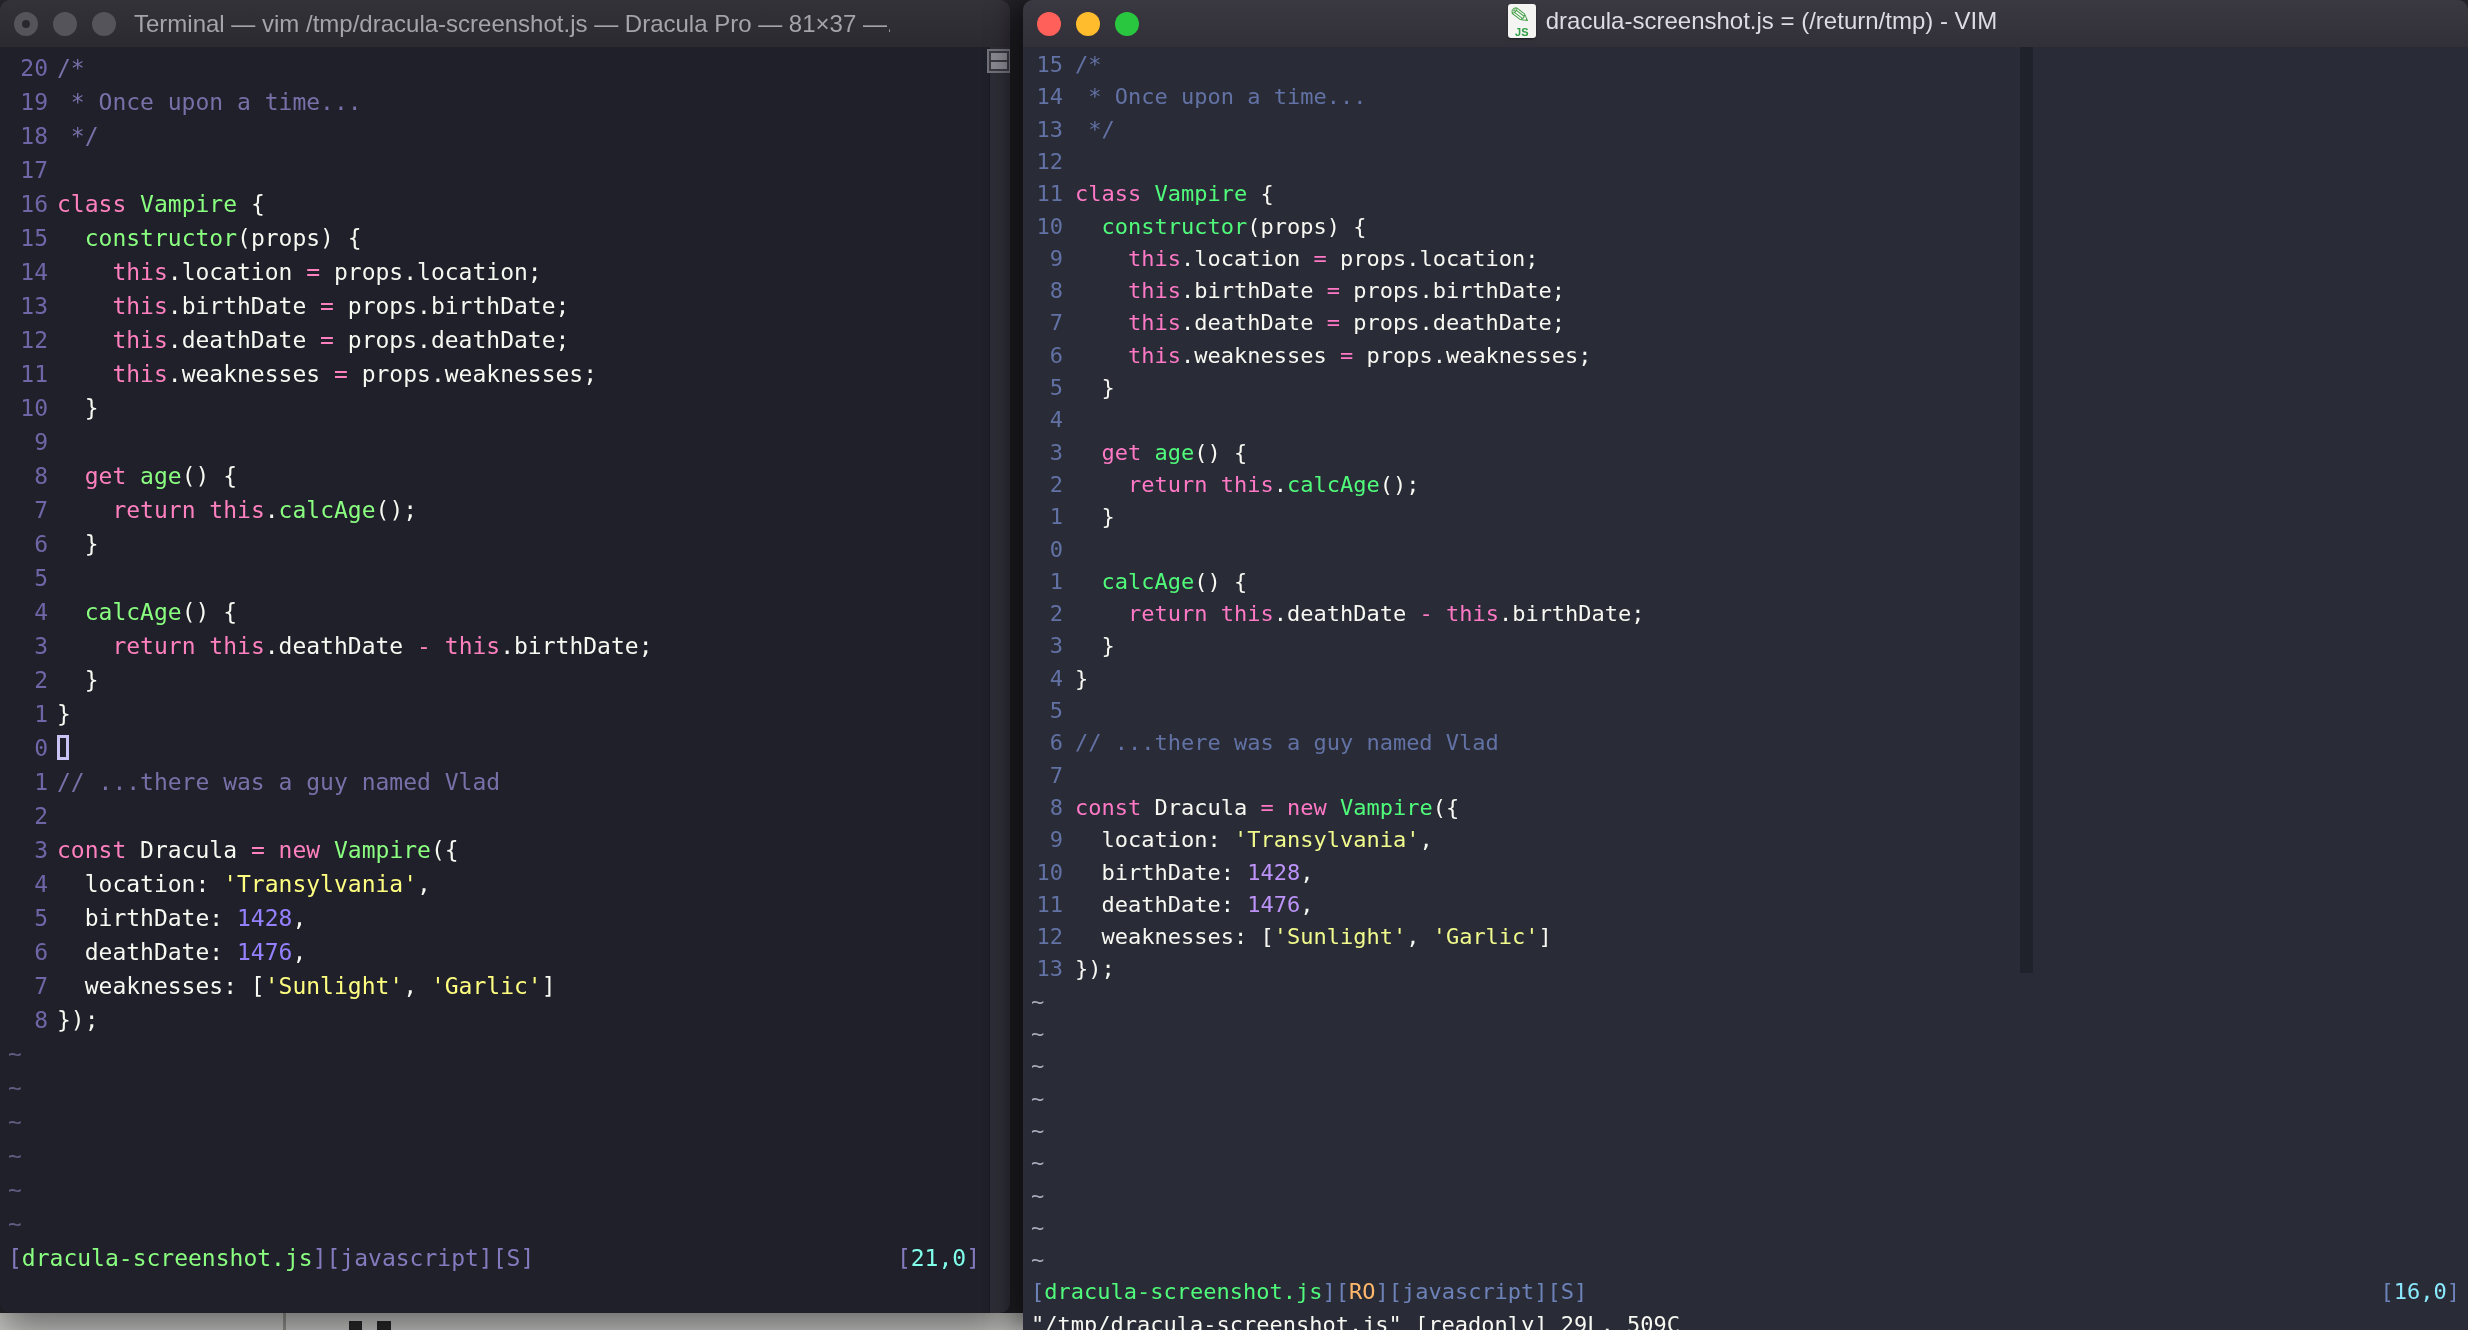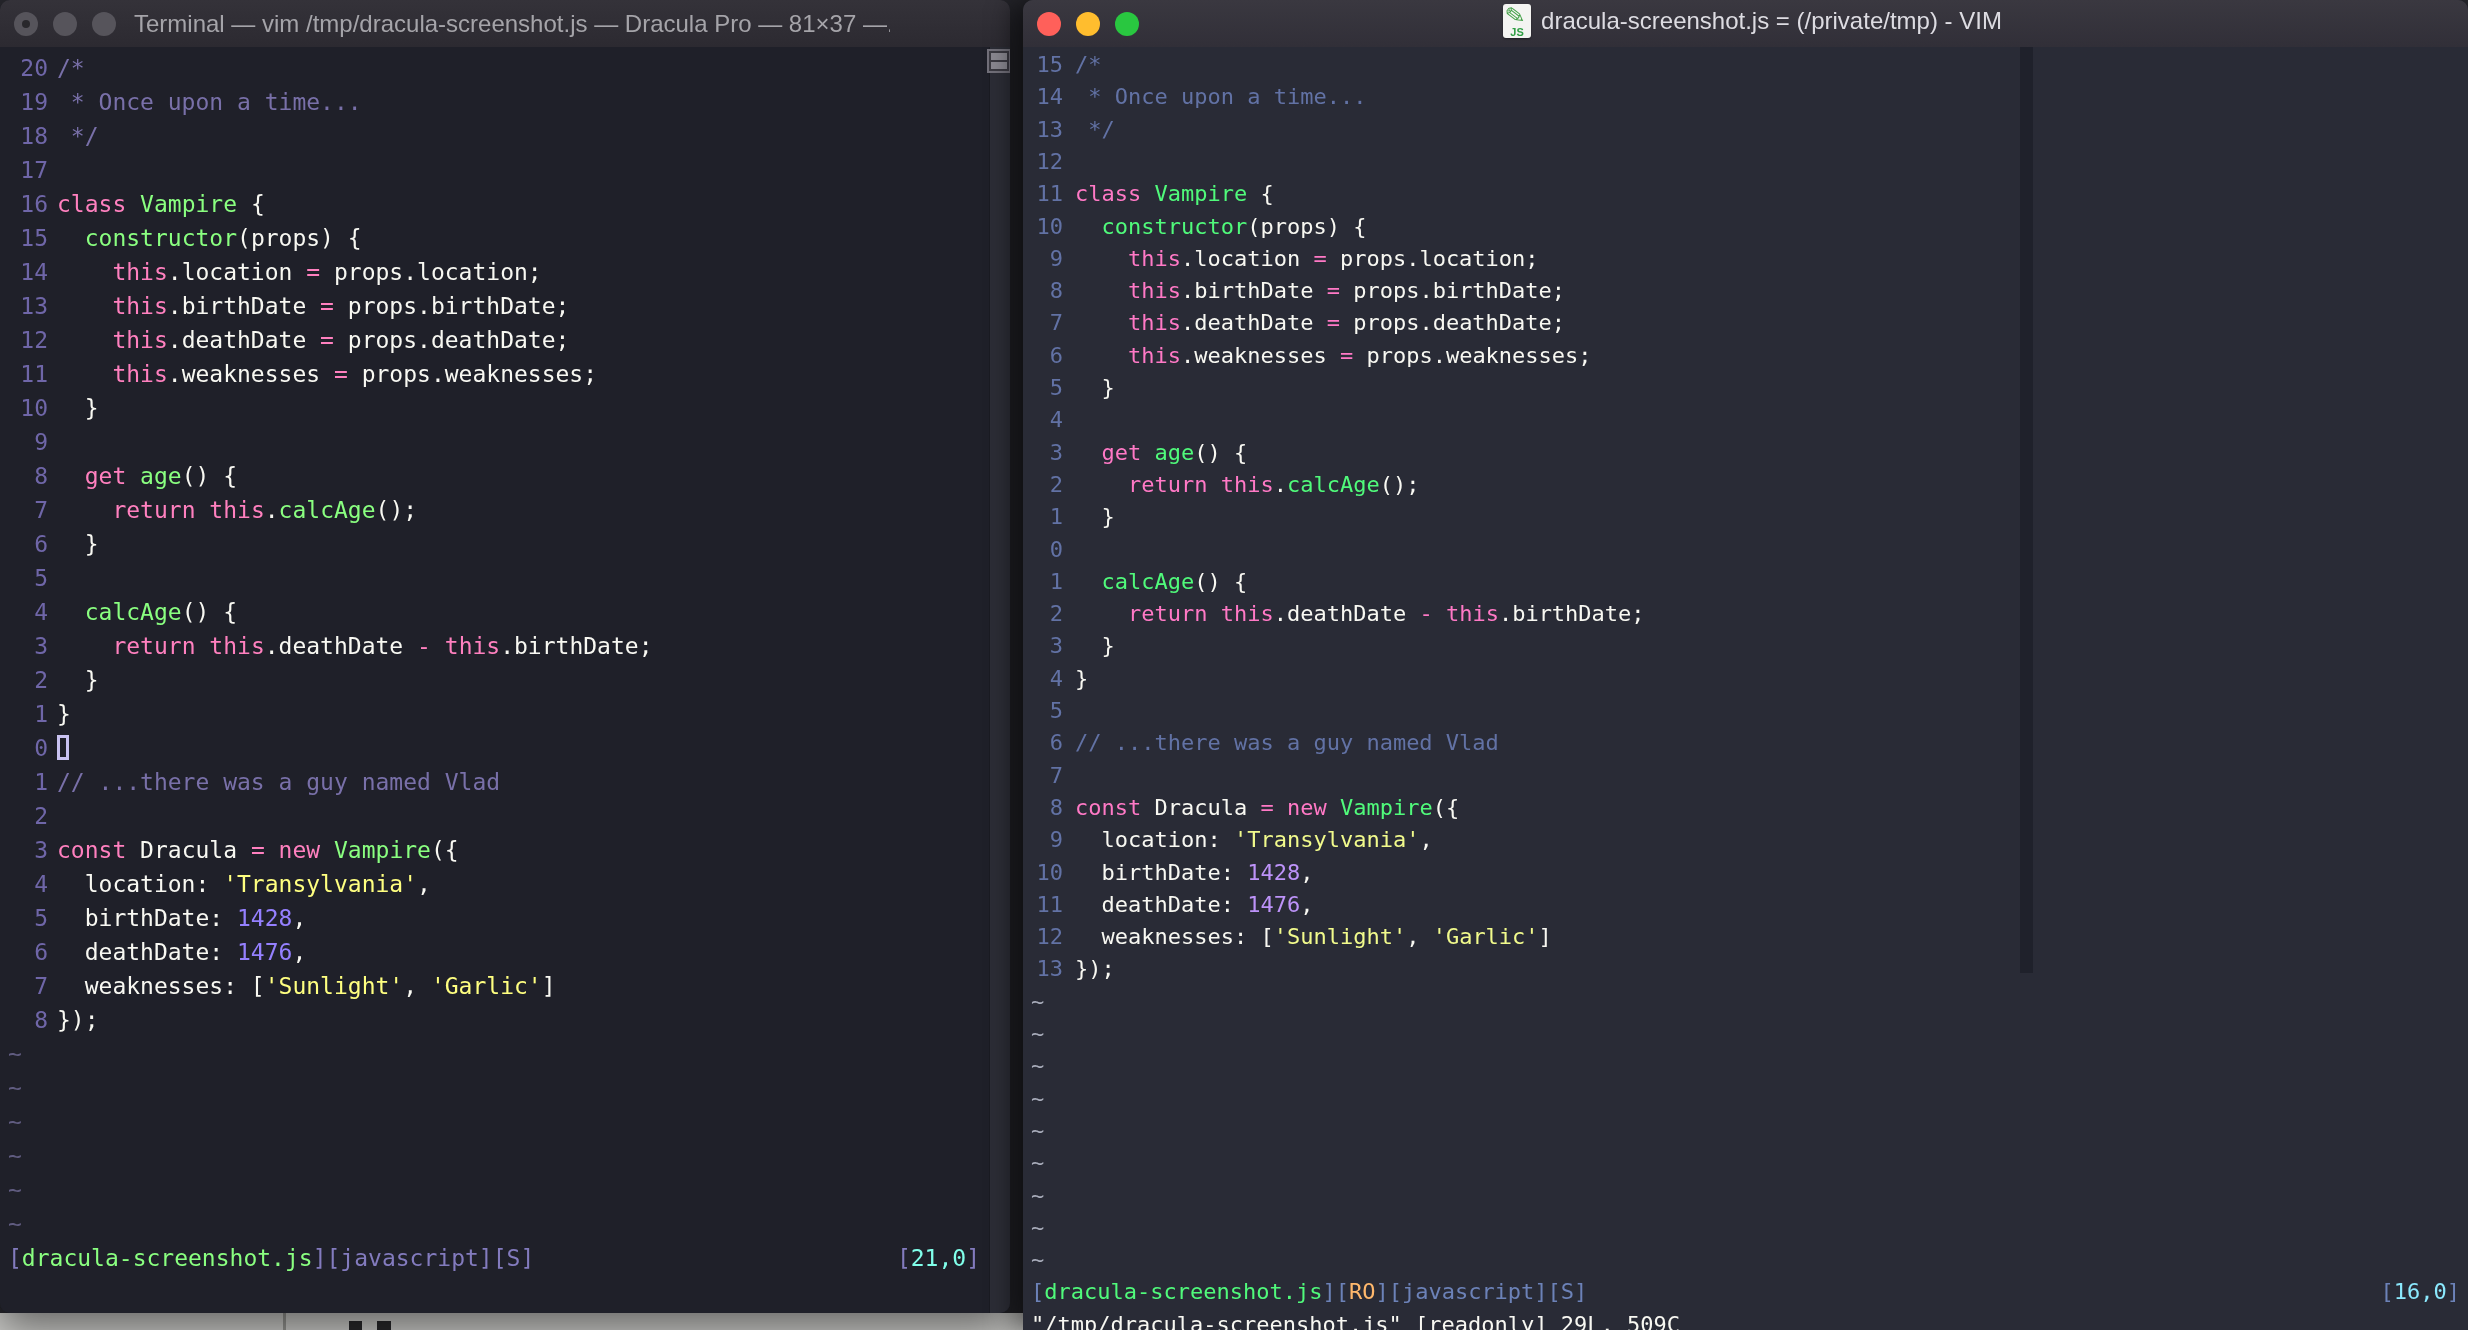--- a/index.html
+++ b/index.html
@@ -102,21 +102,21 @@
         <span class="light red"></span>
         <span class="light yellow"></span>
         <span class="light green"></span>
       </div>
       <div class="title">
         <span class="title-inner">
           <span class="doc-icon">
             <span class="pencil">✎</span>
             <span class="js">JS</span>
           </span>
-          <span>dracula-screenshot.js = (/private/tmp) - VIM</span>
+          <span>dracula-screenshot.js = (/return/tmp) - VIM</span>
         </span>
       </div>
       <div style="width:120px;flex:0 0 auto;"></div>
     </div>
     <div class="right-content">
       <div class="rows"><div class="row" style="top: 2px; height: 32.3px;"><span class="num" style="color: rgb(98, 114, 165);">15</span><span style="color: rgb(98, 114, 165);">/*</span></div><div class="row" style="top: 34.3px; height: 32.3px;"><span class="num" style="color: rgb(98, 114, 165);">14</span><span style="color: rgb(98, 114, 165);"> * Once upon a time...</span></div><div class="row" style="top: 66.6px; height: 32.3px;"><span class="num" style="color: rgb(98, 114, 165);">13</span><span style="color: rgb(98, 114, 165);"> */</span></div><div class="row" style="top: 98.9px; height: 32.3px;"><span class="num" style="color: rgb(98, 114, 165);">12</span></div><div class="row" style="top: 131.2px; height: 32.3px;"><span class="num" style="color: rgb(98, 114, 165);">11</span><span style="color: rgb(255, 121, 198);">class</span><span style="color: rgb(248, 248, 242);"> </span><span style="color: rgb(80, 250, 123);">Vampire</span><span style="color: rgb(248, 248, 242);"> {</span></div><div class="row" style="top: 163.5px; height: 32.3px;"><span class="num" style="color: rgb(98, 114, 165);">10</span><span style="color: rgb(248, 248, 242);">  </span><span style="color: rgb(80, 250, 123);">constructor</span><span style="color: rgb(248, 248, 242);">(props) {</span></div><div class="row" style="top: 195.8px; height: 32.3px;"><span class="num" style="color: rgb(98, 114, 165);">9</span><span style="color: rgb(248, 248, 242);">    </span><span style="color: rgb(255, 121, 198);">this</span><span style="color: rgb(248, 248, 242);">.location </span><span style="color: rgb(255, 121, 198);">=</span><span style="color: rgb(248, 248, 242);"> props.location;</span></div><div class="row" style="top: 228.1px; height: 32.3px;"><span class="num" style="color: rgb(98, 114, 165);">8</span><span style="color: rgb(248, 248, 242);">    </span><span style="color: rgb(255, 121, 198);">this</span><span style="color: rgb(248, 248, 242);">.birthDate </span><span style="color: rgb(255, 121, 198);">=</span><span style="color: rgb(248, 248, 242);"> props.birthDate;</span></div><div class="row" style="top: 260.4px; height: 32.3px;"><span class="num" style="color: rgb(98, 114, 165);">7</span><span style="color: rgb(248, 248, 242);">    </span><span style="color: rgb(255, 121, 198);">this</span><span style="color: rgb(248, 248, 242);">.deathDate </span><span style="color: rgb(255, 121, 198);">=</span><span style="color: rgb(248, 248, 242);"> props.deathDate;</span></div><div class="row" style="top: 292.7px; height: 32.3px;"><span class="num" style="color: rgb(98, 114, 165);">6</span><span style="color: rgb(248, 248, 242);">    </span><span style="color: rgb(255, 121, 198);">this</span><span style="color: rgb(248, 248, 242);">.weaknesses </span><span style="color: rgb(255, 121, 198);">=</span><span style="color: rgb(248, 248, 242);"> props.weaknesses;</span></div><div class="row" style="top: 325px; height: 32.3px;"><span class="num" style="color: rgb(98, 114, 165);">5</span><span style="color: rgb(248, 248, 242);">  }</span></div><div class="row" style="top: 357.3px; height: 32.3px;"><span class="num" style="color: rgb(98, 114, 165);">4</span></div><div class="row" style="top: 389.6px; height: 32.3px;"><span class="num" style="color: rgb(98, 114, 165);">3</span><span style="color: rgb(248, 248, 242);">  </span><span style="color: rgb(255, 121, 198);">get</span><span style="color: rgb(248, 248, 242);"> </span><span style="color: rgb(80, 250, 123);">age</span><span style="color: rgb(248, 248, 242);">() {</span></div><div class="row" style="top: 421.9px; height: 32.3px;"><span class="num" style="color: rgb(98, 114, 165);">2</span><span style="color: rgb(248, 248, 242);">    </span><span style="color: rgb(255, 121, 198);">return</span><span style="color: rgb(248, 248, 242);"> </span><span style="color: rgb(255, 121, 198);">this</span><span style="color: rgb(248, 248, 242);">.</span><span style="color: rgb(80, 250, 123);">calcAge</span><span style="color: rgb(248, 248, 242);">();</span></div><div class="row" style="top: 454.2px; height: 32.3px;"><span class="num" style="color: rgb(98, 114, 165);">1</span><span style="color: rgb(248, 248, 242);">  }</span></div><div class="row" style="top: 486.5px; height: 32.3px;"><span class="num" style="color: rgb(98, 114, 165);">0</span></div><div class="row" style="top: 518.8px; height: 32.3px;"><span class="num" style="color: rgb(98, 114, 165);">1</span><span style="color: rgb(248, 248, 242);">  </span><span style="color: rgb(80, 250, 123);">calcAge</span><span style="color: rgb(248, 248, 242);">() {</span></div><div class="row" style="top: 551.1px; height: 32.3px;"><span class="num" style="color: rgb(98, 114, 165);">2</span><span style="color: rgb(248, 248, 242);">    </span><span style="color: rgb(255, 121, 198);">return</span><span style="color: rgb(248, 248, 242);"> </span><span style="color: rgb(255, 121, 198);">this</span><span style="color: rgb(248, 248, 242);">.deathDate </span><span style="color: rgb(255, 121, 198);">-</span><span style="color: rgb(248, 248, 242);"> </span><span style="color: rgb(255, 121, 198);">this</span><span style="color: rgb(248, 248, 242);">.birthDate;</span></div><div class="row" style="top: 583.4px; height: 32.3px;"><span class="num" style="color: rgb(98, 114, 165);">3</span><span style="color: rgb(248, 248, 242);">  }</span></div><div class="row" style="top: 615.7px; height: 32.3px;"><span class="num" style="color: rgb(98, 114, 165);">4</span><span style="color: rgb(248, 248, 242);">}</span></div><div class="row" style="top: 648px; height: 32.3px;"><span class="num" style="color: rgb(98, 114, 165);">5</span></div><div class="row" style="top: 680.3px; height: 32.3px;"><span class="num" style="color: rgb(98, 114, 165);">6</span><span style="color: rgb(98, 114, 165);">// ...there was a guy named Vlad</span></div><div class="row" style="top: 712.6px; height: 32.3px;"><span class="num" style="color: rgb(98, 114, 165);">7</span></div><div class="row" style="top: 744.9px; height: 32.3px;"><span class="num" style="color: rgb(98, 114, 165);">8</span><span style="color: rgb(255, 121, 198);">const</span><span style="color: rgb(248, 248, 242);"> Dracula </span><span style="color: rgb(255, 121, 198);">=</span><span style="color: rgb(248, 248, 242);"> </span><span style="color: rgb(255, 121, 198);">new</span><span style="color: rgb(248, 248, 242);"> </span><span style="color: rgb(80, 250, 123);">Vampire</span><span style="color: rgb(248, 248, 242);">({</span></div><div class="row" style="top: 777.2px; height: 32.3px;"><span class="num" style="color: rgb(98, 114, 165);">9</span><span style="color: rgb(248, 248, 242);">  location: </span><span style="color: rgb(241, 250, 140);">'Transylvania'</span><span style="color: rgb(248, 248, 242);">,</span></div><div class="row" style="top: 809.5px; height: 32.3px;"><span class="num" style="color: rgb(98, 114, 165);">10</span><span style="color: rgb(248, 248, 242);">  birthDate: </span><span style="color: rgb(189, 147, 249);">1428</span><span style="color: rgb(248, 248, 242);">,</span></div><div class="row" style="top: 841.8px; height: 32.3px;"><span class="num" style="color: rgb(98, 114, 165);">11</span><span style="color: rgb(248, 248, 242);">  deathDate: </span><span style="color: rgb(189, 147, 249);">1476</span><span style="color: rgb(248, 248, 242);">,</span></div><div class="row" style="top: 874.1px; height: 32.3px;"><span class="num" style="color: rgb(98, 114, 165);">12</span><span style="color: rgb(248, 248, 242);">  weaknesses: [</span><span style="color: rgb(241, 250, 140);">'Sunlight'</span><span style="color: rgb(248, 248, 242);">, </span><span style="color: rgb(241, 250, 140);">'Garlic'</span><span style="color: rgb(248, 248, 242);">]</span></div><div class="row" style="top: 906.4px; height: 32.3px;"><span class="num" style="color: rgb(98, 114, 165);">13</span><span style="color: rgb(248, 248, 242);">});</span></div><div class="row" style="top: 938.7px; height: 32.3px;"><span style="color: rgb(169, 173, 187);">~</span></div><div class="row" style="top: 971px; height: 32.3px;"><span style="color: rgb(169, 173, 187);">~</span></div><div class="row" style="top: 1003.3px; height: 32.3px;"><span style="color: rgb(169, 173, 187);">~</span></div><div class="row" style="top: 1035.6px; height: 32.3px;"><span style="color: rgb(169, 173, 187);">~</span></div><div class="row" style="top: 1067.9px; height: 32.3px;"><span style="color: rgb(169, 173, 187);">~</span></div><div class="row" style="top: 1100.2px; height: 32.3px;"><span style="color: rgb(169, 173, 187);">~</span></div><div class="row" style="top: 1132.5px; height: 32.3px;"><span style="color: rgb(169, 173, 187);">~</span></div><div class="row" style="top: 1164.8px; height: 32.3px;"><span style="color: rgb(169, 173, 187);">~</span></div><div class="row" style="top: 1197.1px; height: 32.3px;"><span style="color: rgb(169, 173, 187);">~</span></div><div class="row statusrow" style="top: 1229.4px; height: 32.3px; padding-right: 8px;"><span><span style="color: rgb(108, 130, 184);">[</span><span style="color: rgb(80, 250, 123);">dracula-screenshot.js</span><span style="color: rgb(108, 130, 184);">][</span><span style="color: rgb(255, 184, 108);">RO</span><span style="color: rgb(108, 130, 184);">][</span><span style="color: rgb(108, 130, 184);">javascript</span><span style="color: rgb(108, 130, 184);">][</span><span style="color: rgb(108, 130, 184);">S</span><span style="color: rgb(108, 130, 184);">]</span></span><span><span style="color: rgb(108, 130, 184);">[</span><span style="color: rgb(139, 233, 253);">16,0</span><span style="color: rgb(108, 130, 184);">]</span></span></div><div class="row" style="top: 1261.7px; height: 32.3px;"><span style="color: rgb(248, 248, 242);">"/tmp/dracula-screenshot.js" [readonly] 29L, 509C</span></div></div>
       <div class="vscroll-thumb"></div>
     </div>
   </div>
 

